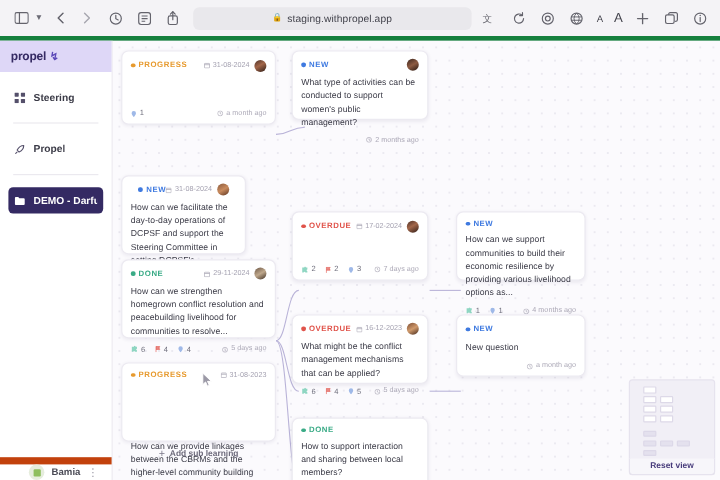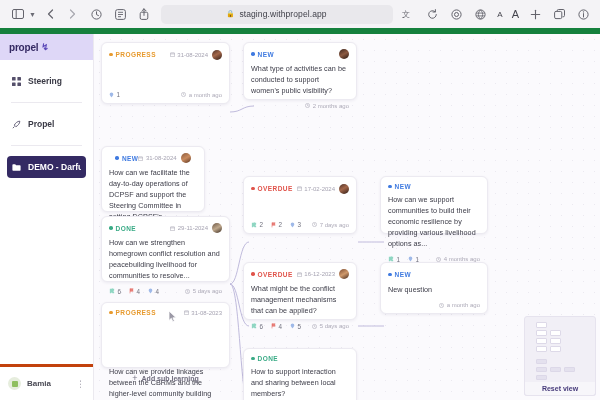--- a/index.html
+++ b/index.html
@@ -9,21 +9,21 @@
     background:#000;
     font-size:11px;
     color:#2b2b36;
   }
   .screen { position:relative; width:600px; height:400px; background:#ffffff; }
 
   
   .chrome {
     position:absolute; left:0; top:0; width:600px; height:34px;
     background:#f4f3f6;
-    border-bottom:6px solid #15803d;
+    border-bottom:4px solid #15803d;
     display:flex; align-items:center;
   }
   .chrome-left { display:flex; align-items:center; gap:7px; padding-left:10px; }
   .chrome-mid  { flex:1; display:flex; align-items:center; justify-content:center; gap:9px; }
   .chrome-right{ display:flex; align-items:center; gap:9px; padding-right:9px; }
   .cicon { width:15px; height:15px; display:flex; align-items:center; justify-content:center; color:#4b4b55; opacity:.85; }
   .cicon svg { display:block; }
   .caret { font-size:7px; color:#6b6b75; margin-left:-3px; }
   .urlbar {
     width:232px; height:19px; background:#e9e8ec; border-radius:5px;
@@ -53,22 +53,22 @@
     padding:0 5px; border-radius:4px; cursor:default;
   }
   .nav-item .lbl { font-size:8.5px; font-weight:700; color:#3a3a46; white-space:nowrap; overflow:hidden; }
   .nav-ico { width:9px; height:9px; flex:0 0 9px; color:#55506b; }
   .nav-ico svg { display:block; }
   .nav-sep { height:1px; background:#ebe9ef; margin:8px 4px; }
   .nav-item.active { background:#342a63; }
   .nav-item.active .lbl { color:#ffffff; }
   .nav-item.active .nav-ico { color:#ffffff; }
   .side-foot {
-    margin-top:auto; height:36px; display:flex; align-items:center;
-    padding:0 8px; gap:6px; border-top:3px solid #c2410c;
+    margin-top:auto; height:19px; display:flex; align-items:center;
+    padding:0 24px; gap:6px; border-top:6px solid #c2410c;
   }
   .avatar-sq {
     width:13px; height:13px; border-radius:50%; background:#e6eddd;
     display:flex; align-items:center; justify-content:center; flex:0 0 13px;
   }
   .avatar-sq i { width:6px; height:6px; background:#8fbf5e; border-radius:1px; display:block; }
   .user-name { font-size:8px; font-weight:700; color:#4a4a55; }
   .dots-v { margin-left:auto; font-size:9px; color:#9a98a4; letter-spacing:0; line-height:6px; }
 
   
@@ -482,21 +482,21 @@
     <div class="card" style="left:149px; top:8px; width:114px; height:58px;">
       <div class="card-head">
         <span class="status s-new">
           <i class="dot"></i>
             <span>NEW</span>
         </span>
         <span class="head-right">
           <span class="av a4"></span>
         </span>
       </div>
-      <div class="card-body">What type of activities can be conducted to support women's public visibility?</div>
+      <div class="card-body">What type of activities can be conducted to support women's public management?</div>
       <div class="card-foot">
         <span class="ago">
           <svg width="5" height="5" viewBox="0 0 6 6">
               <circle cx="3" cy="3" r="2.5" fill="none" stroke="currentColor" stroke-width=".7"></circle>
               <polyline points="3,1.5 3,3.1 4.1,3.7" fill="none" stroke="currentColor" stroke-width=".7"></polyline>
             </svg>
           <span>2 months ago</span>
         </span>
       </div>
     </div>

